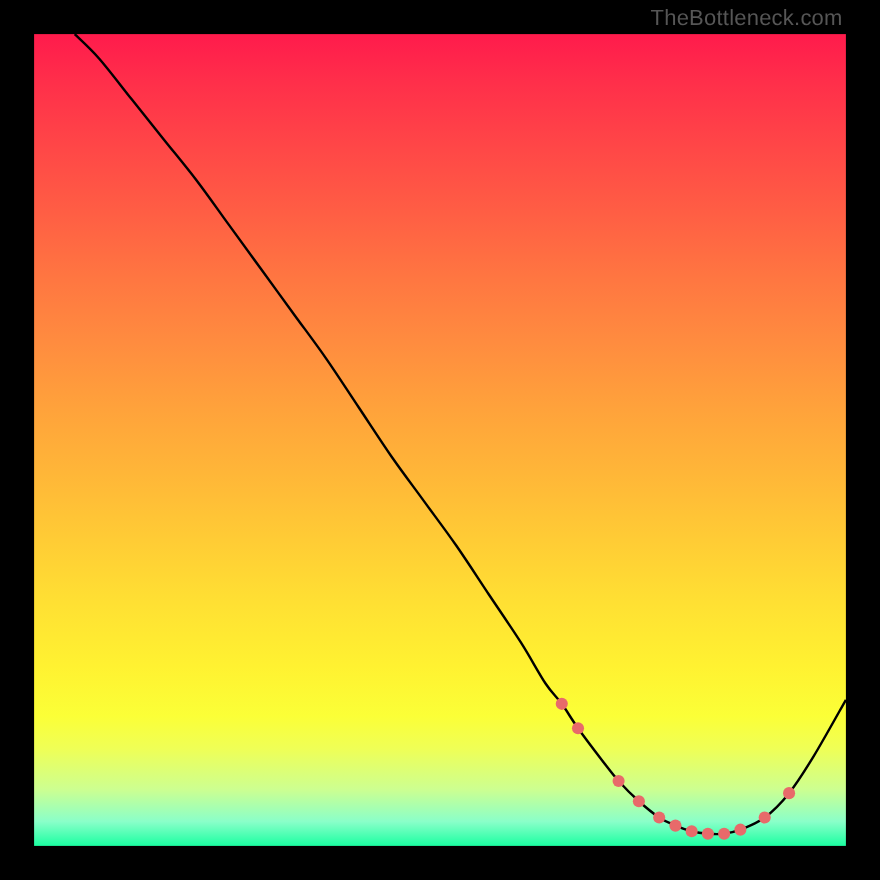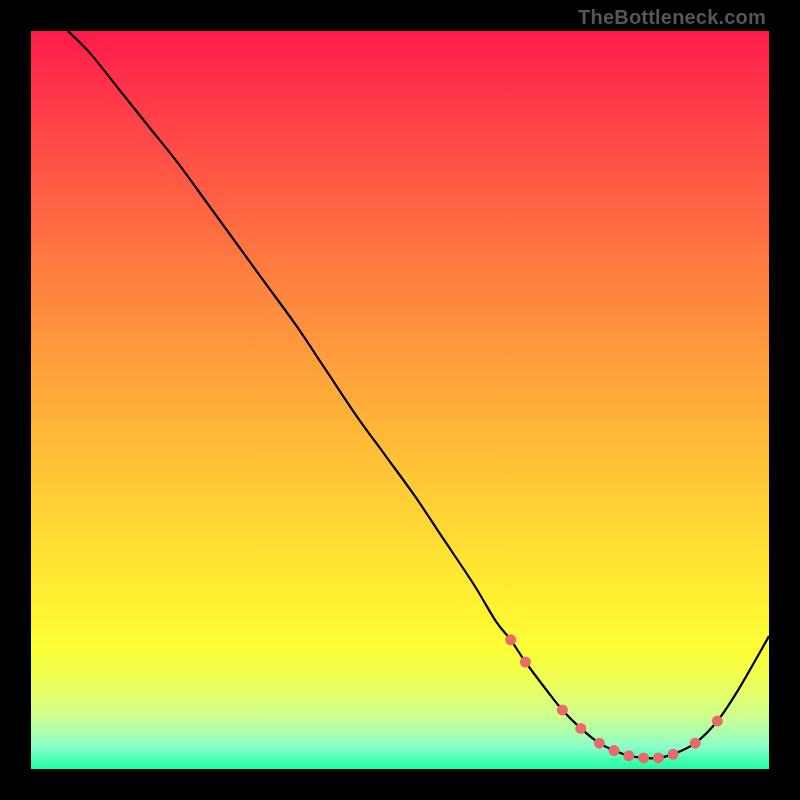--- a/index.html
+++ b/index.html
@@ -33,21 +33,21 @@
       #cdff90 93%,
       #8affc9 97%,
       #1bffa1 100%);
   }
   .attr {
     position: absolute;
     top: 6px;
     right: 34px;
     font-family: Arial, Helvetica, sans-serif;
     font-size: 20px;
-    font-weight: bold;
+    font-weight: normal;
     color: #565656;
     letter-spacing: 0.2px;
   }
   svg.curve {
     position: absolute;
     left: 31px;
     top: 31px;
     width: 738px;
     height: 738px;
     overflow: visible;

